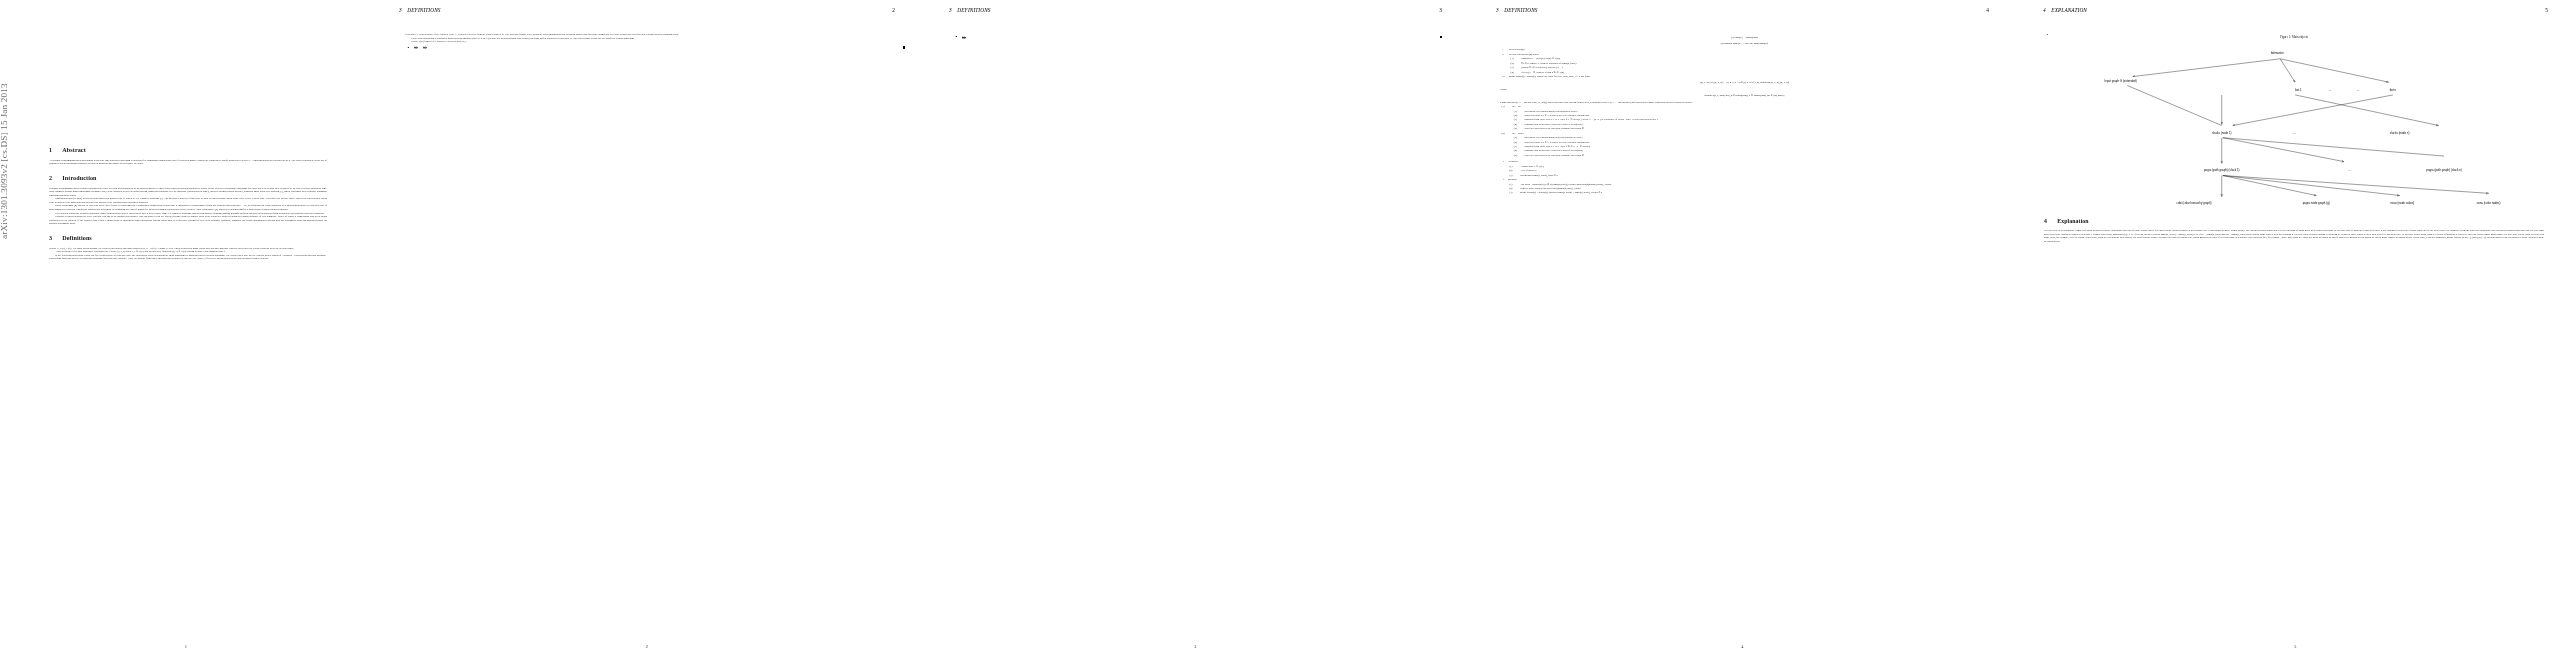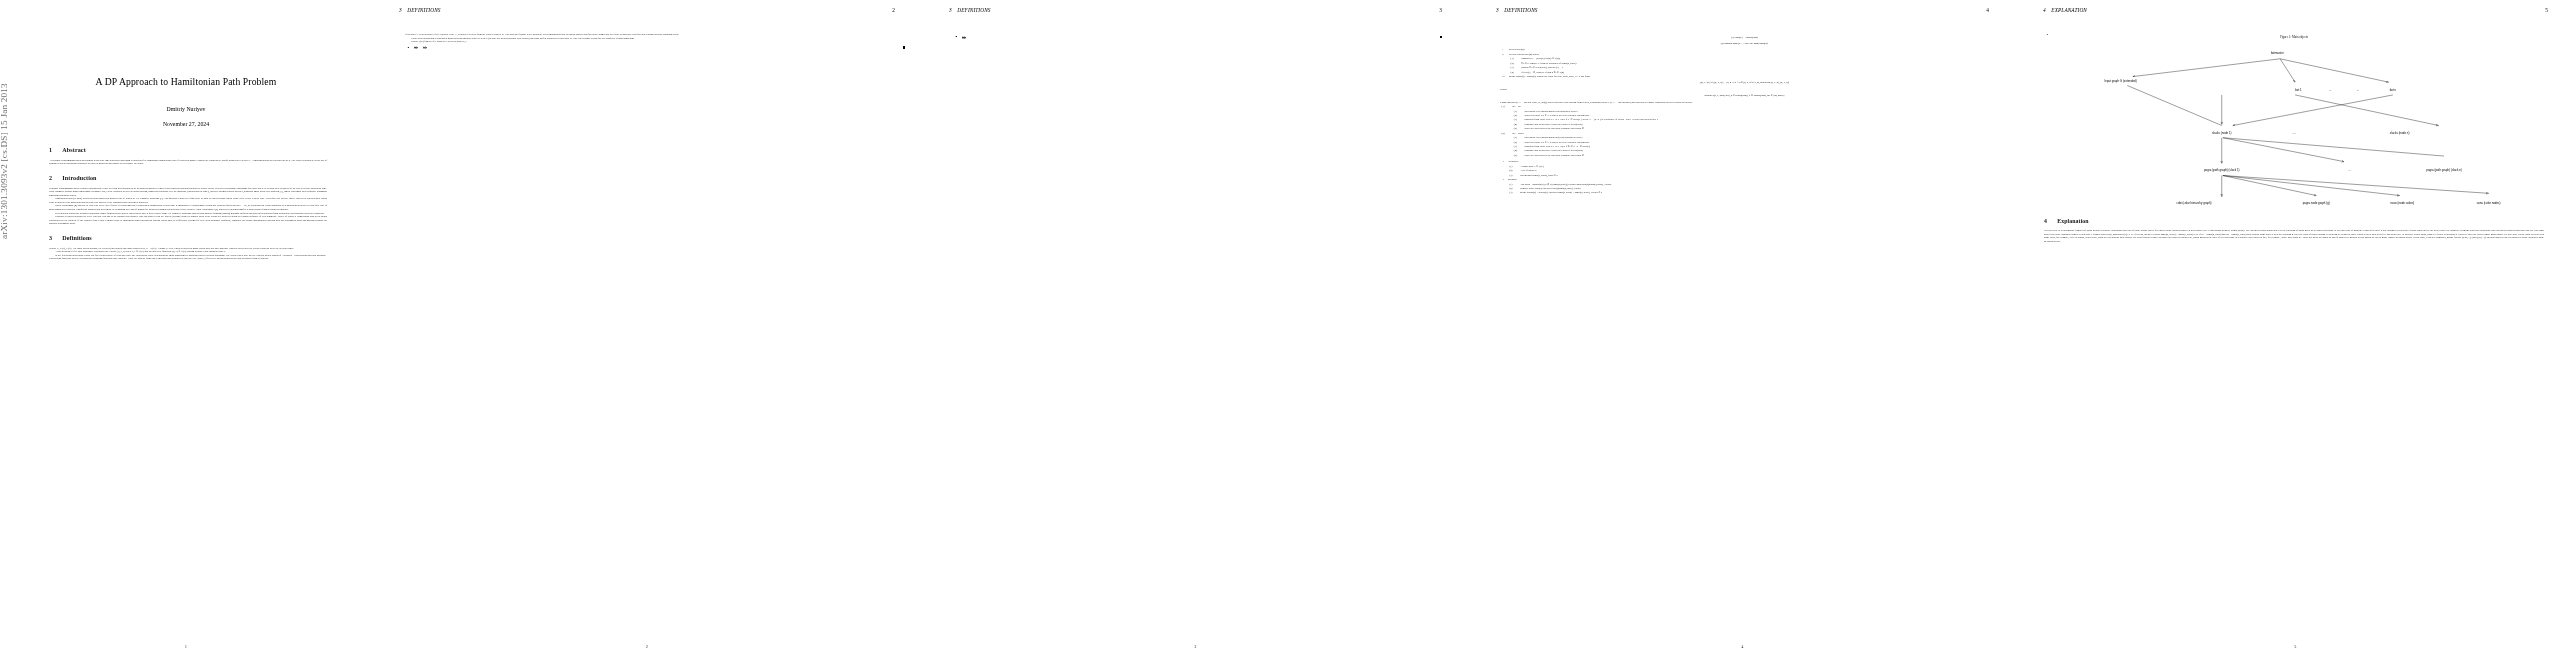--- a/index.html
+++ b/index.html
@@ -138,25 +138,20 @@
 </style>
 </head>
 <body>
 
 <div id="viewer">
 
   <section class="page page-1">
 
     <div class="arxiv-stamp">arXiv:1301.3093v2 [cs.DS] 15 Jan 2013</div>
 
-    <div class="title-block">
-      <h1 class="doc-title">A DP Approach to Hamiltonian Path Problem</h1>
-      <div class="doc-author">Dmitriy Nuriyev</div>
-      <div class="doc-date">November 27, 2024</div>
-    </div>
 
     <div class="col">
 
       <h2 class="sec">
         <span class="n">1</span><span>Abstract</span>
       </h2>
       <p class="noindent">A Dynamic Programming based polynomial worst case time and space algorithm is described for computing Hamiltonian Path of a directed graph. Complexity constructive proofs along with a tested C++ implementation are provided as well. The result is obtained via the use of original colored hypergraph structures in order to maintain and update the necessary DP states.</p>
 
       <h2 class="sec">
         <span class="n">2</span><span>Introduction</span>

